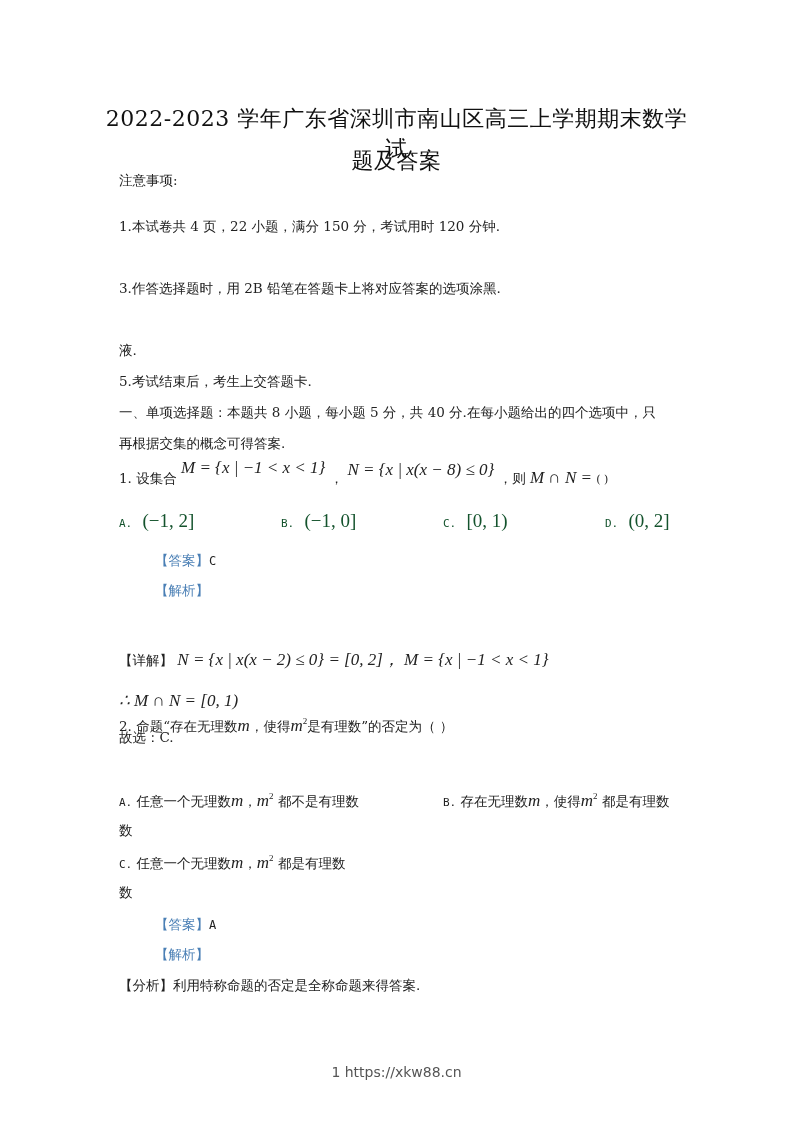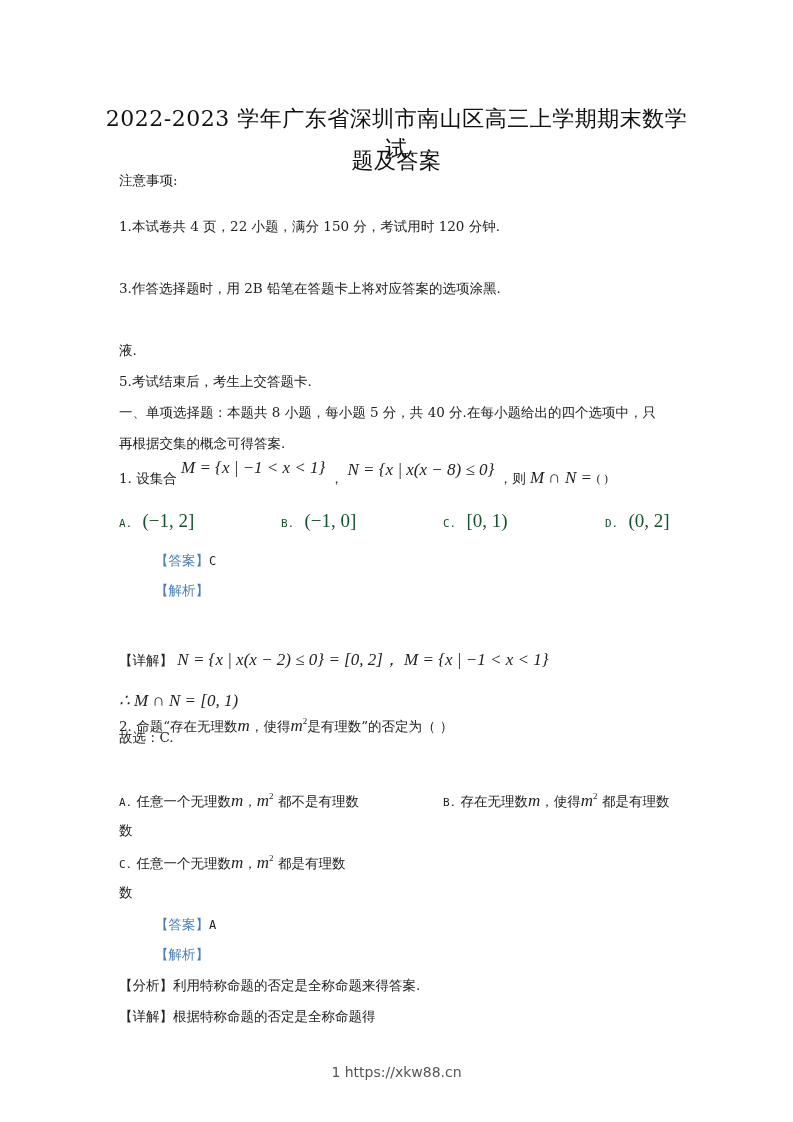--- a/index.html
+++ b/index.html
@@ -107,18 +107,15 @@
 
   <div class="line" style="top:916px">
     <span class="blue">【答案】</span><span class="mono">A</span>
   </div>
   <div class="line" style="top:946px">
     <span class="blue">【解析】</span>
   </div>
   <div class="line" style="top:977px">
     <span>【分析】</span><span>利用特称命题的否定是全称命题来得答案.</span>
   </div>
-  <div class="line" style="top:1008px">
-    <span>【详解】</span><span>根据特称命题的否定是全称命题得</span>
-  </div>
 
   <div class="footer">1 https://xkw88.cn</div>
 </div>
 
 </body></html>

